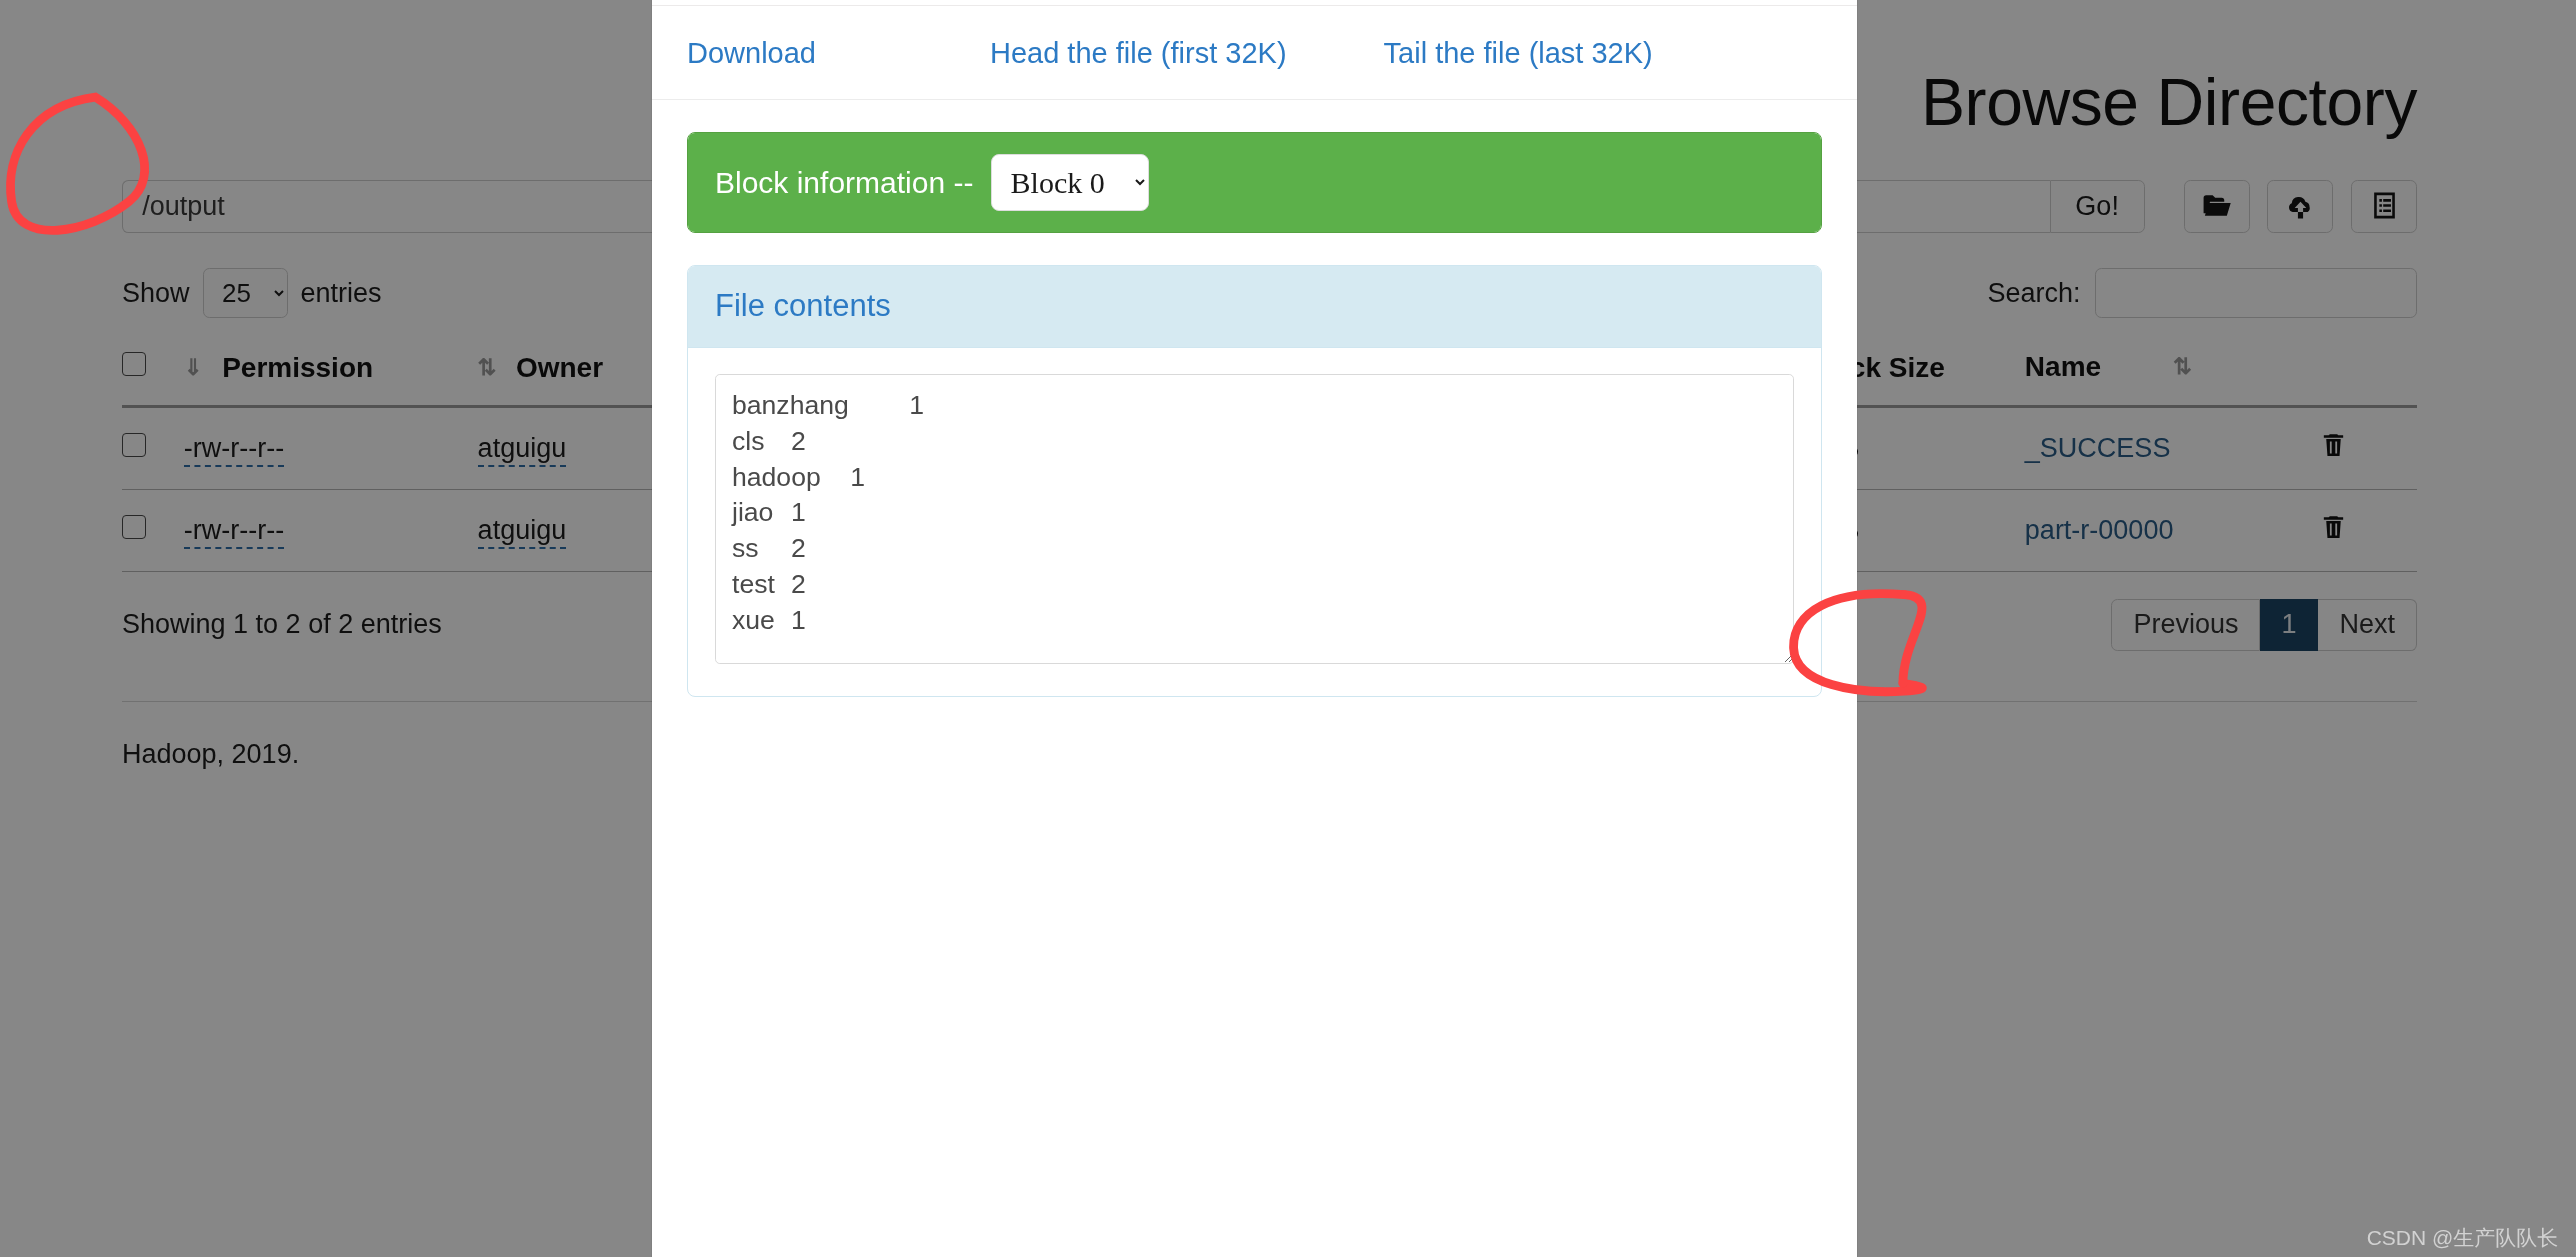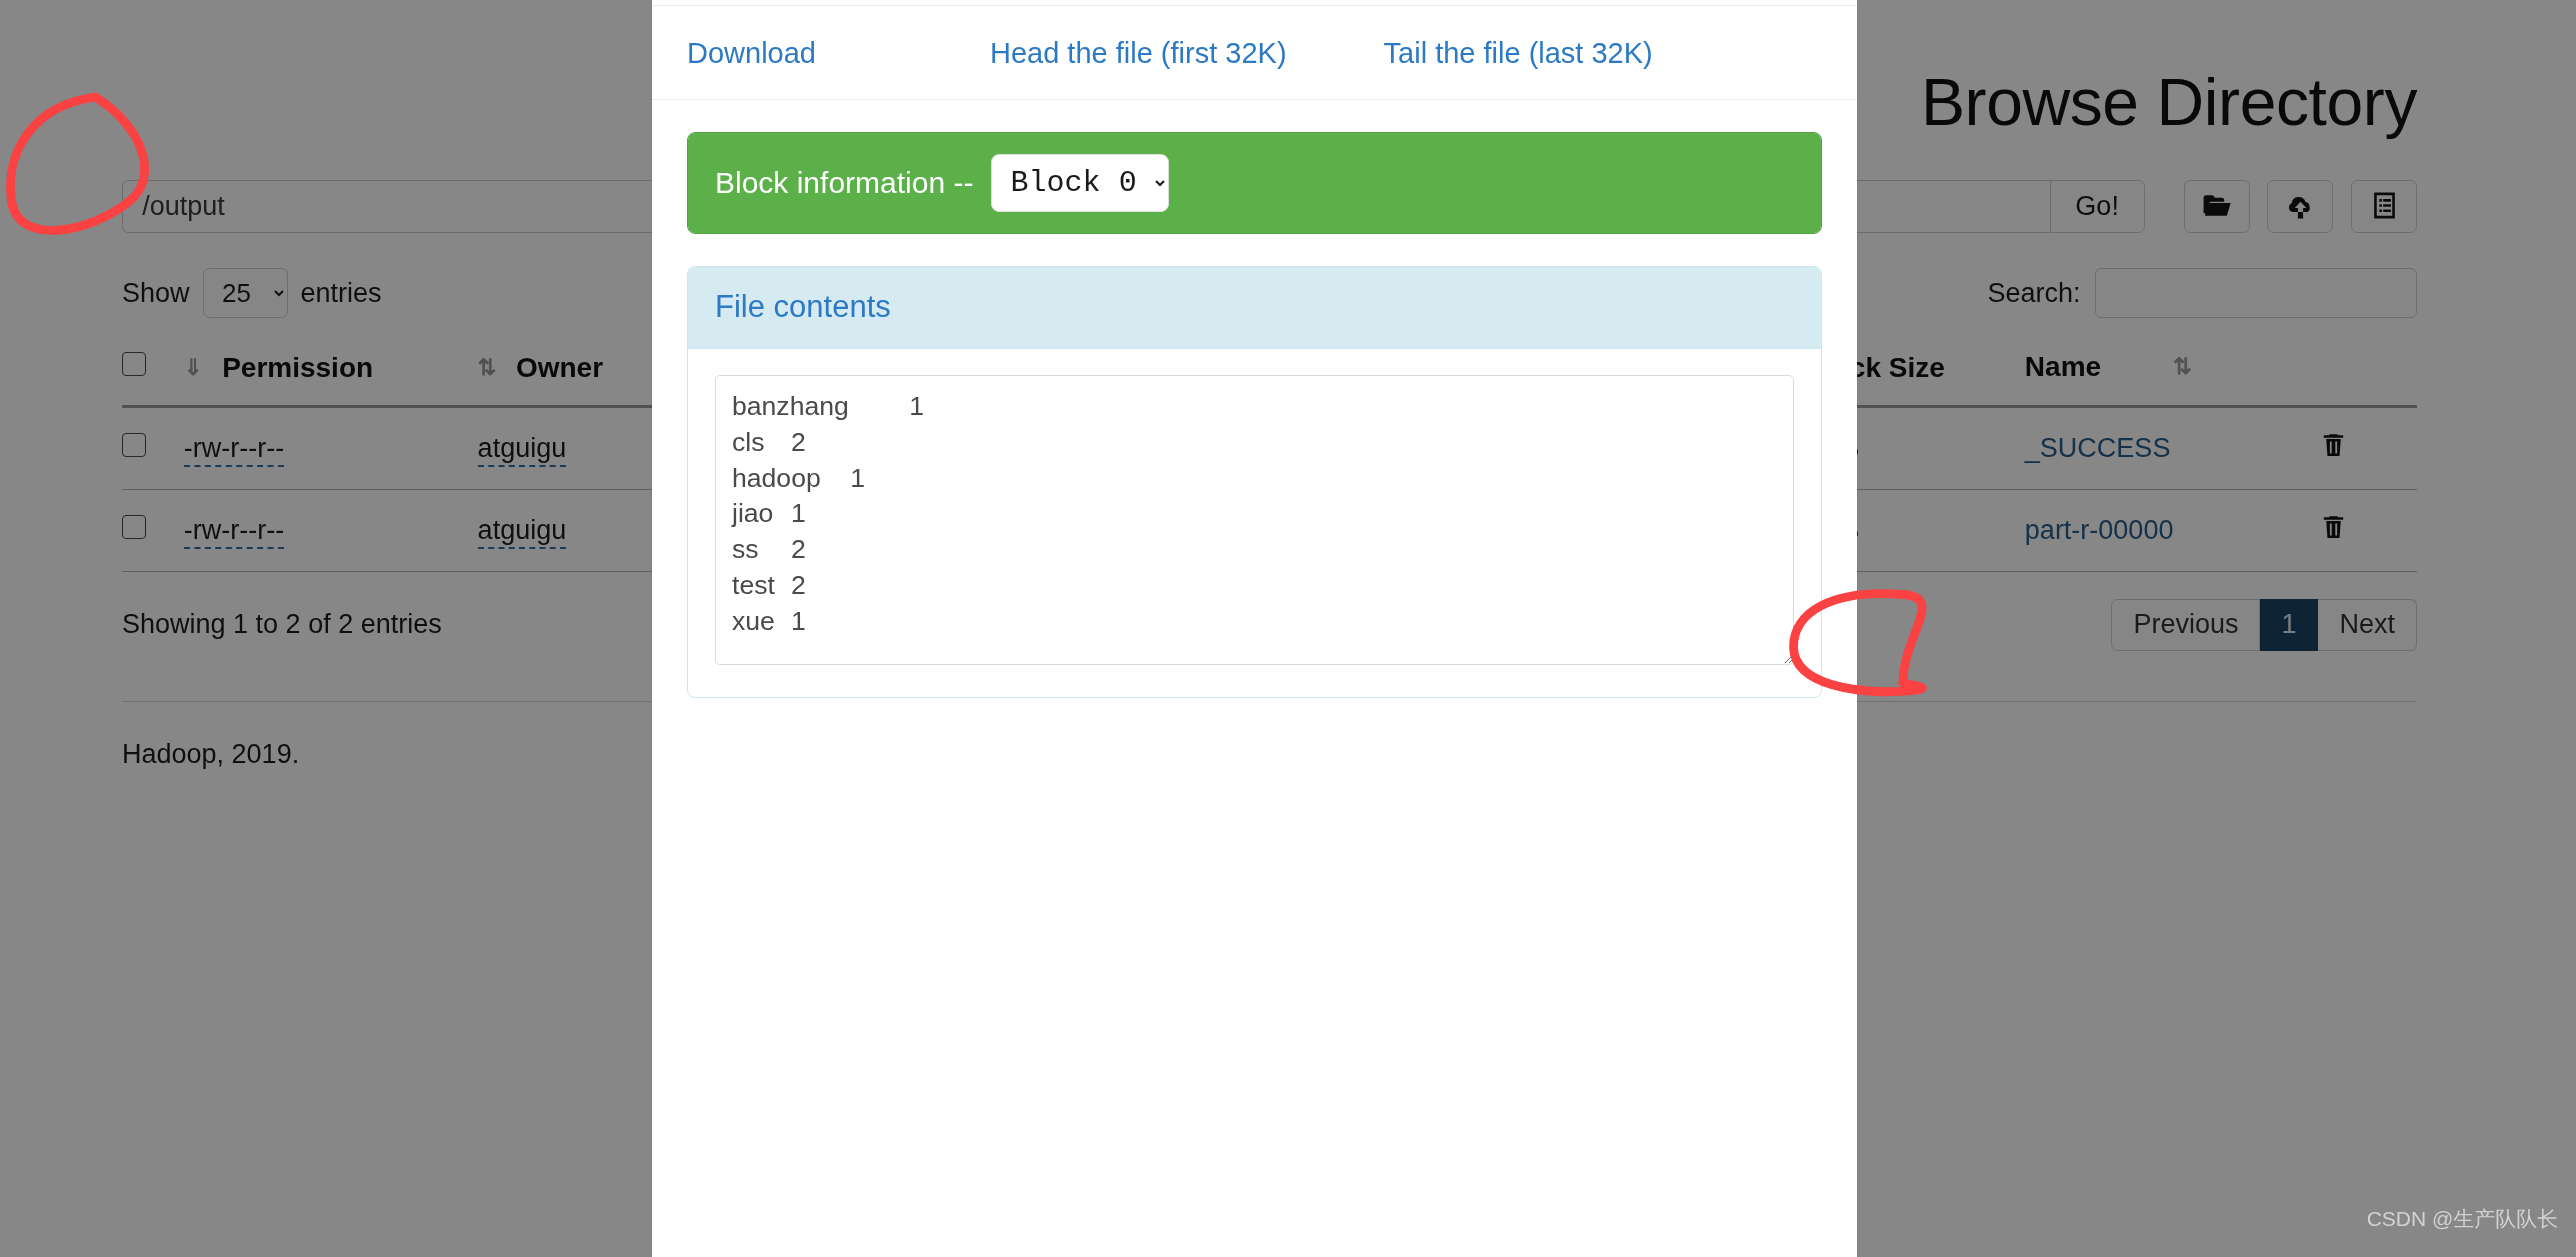--- a/index.html
+++ b/index.html
@@ -249,21 +249,21 @@
     gap: 17.7px;
   }
   .panel-head-green .title { font-size: 30px; }
   .block-select {
     font-size: 30px;
     padding: 9.7px 14.5px;
     border: 1.6px solid #ddd;
     border-radius: 8px;
     background: #fff;
     color: #1a1a1a;
-    font-family: Liberation Mono, monospace;
+    font-family: Liberation Serif, serif;
     cursor: pointer;
     min-width: 158px;
   }
   .panel-body { padding: 27px 31px 32px 31px; }
   .panel-body p {
     font-size: 30px;
     color: #1b1b1b;
     margin: 0 0 27px 0;
   }
   .panel-body ul { margin: 0; padding-left: 66px; }
@@ -297,21 +297,21 @@
     overflow-y: scroll;
     white-space: pre;
     outline: none;
   }
 
   
   .annot { position: absolute; pointer-events: none; }
 
   .watermark {
     position: absolute;
-    right: 17.7px; bottom: 25px;
+    right: 17.7px; bottom: 6px;
     font-size: 21px;
     color: #d2d2d2;
     font-family: "Liberation Sans", sans-serif;
     white-space: nowrap;
   }
 </style>
 </head>
 <body>
 
 <div id="root">

